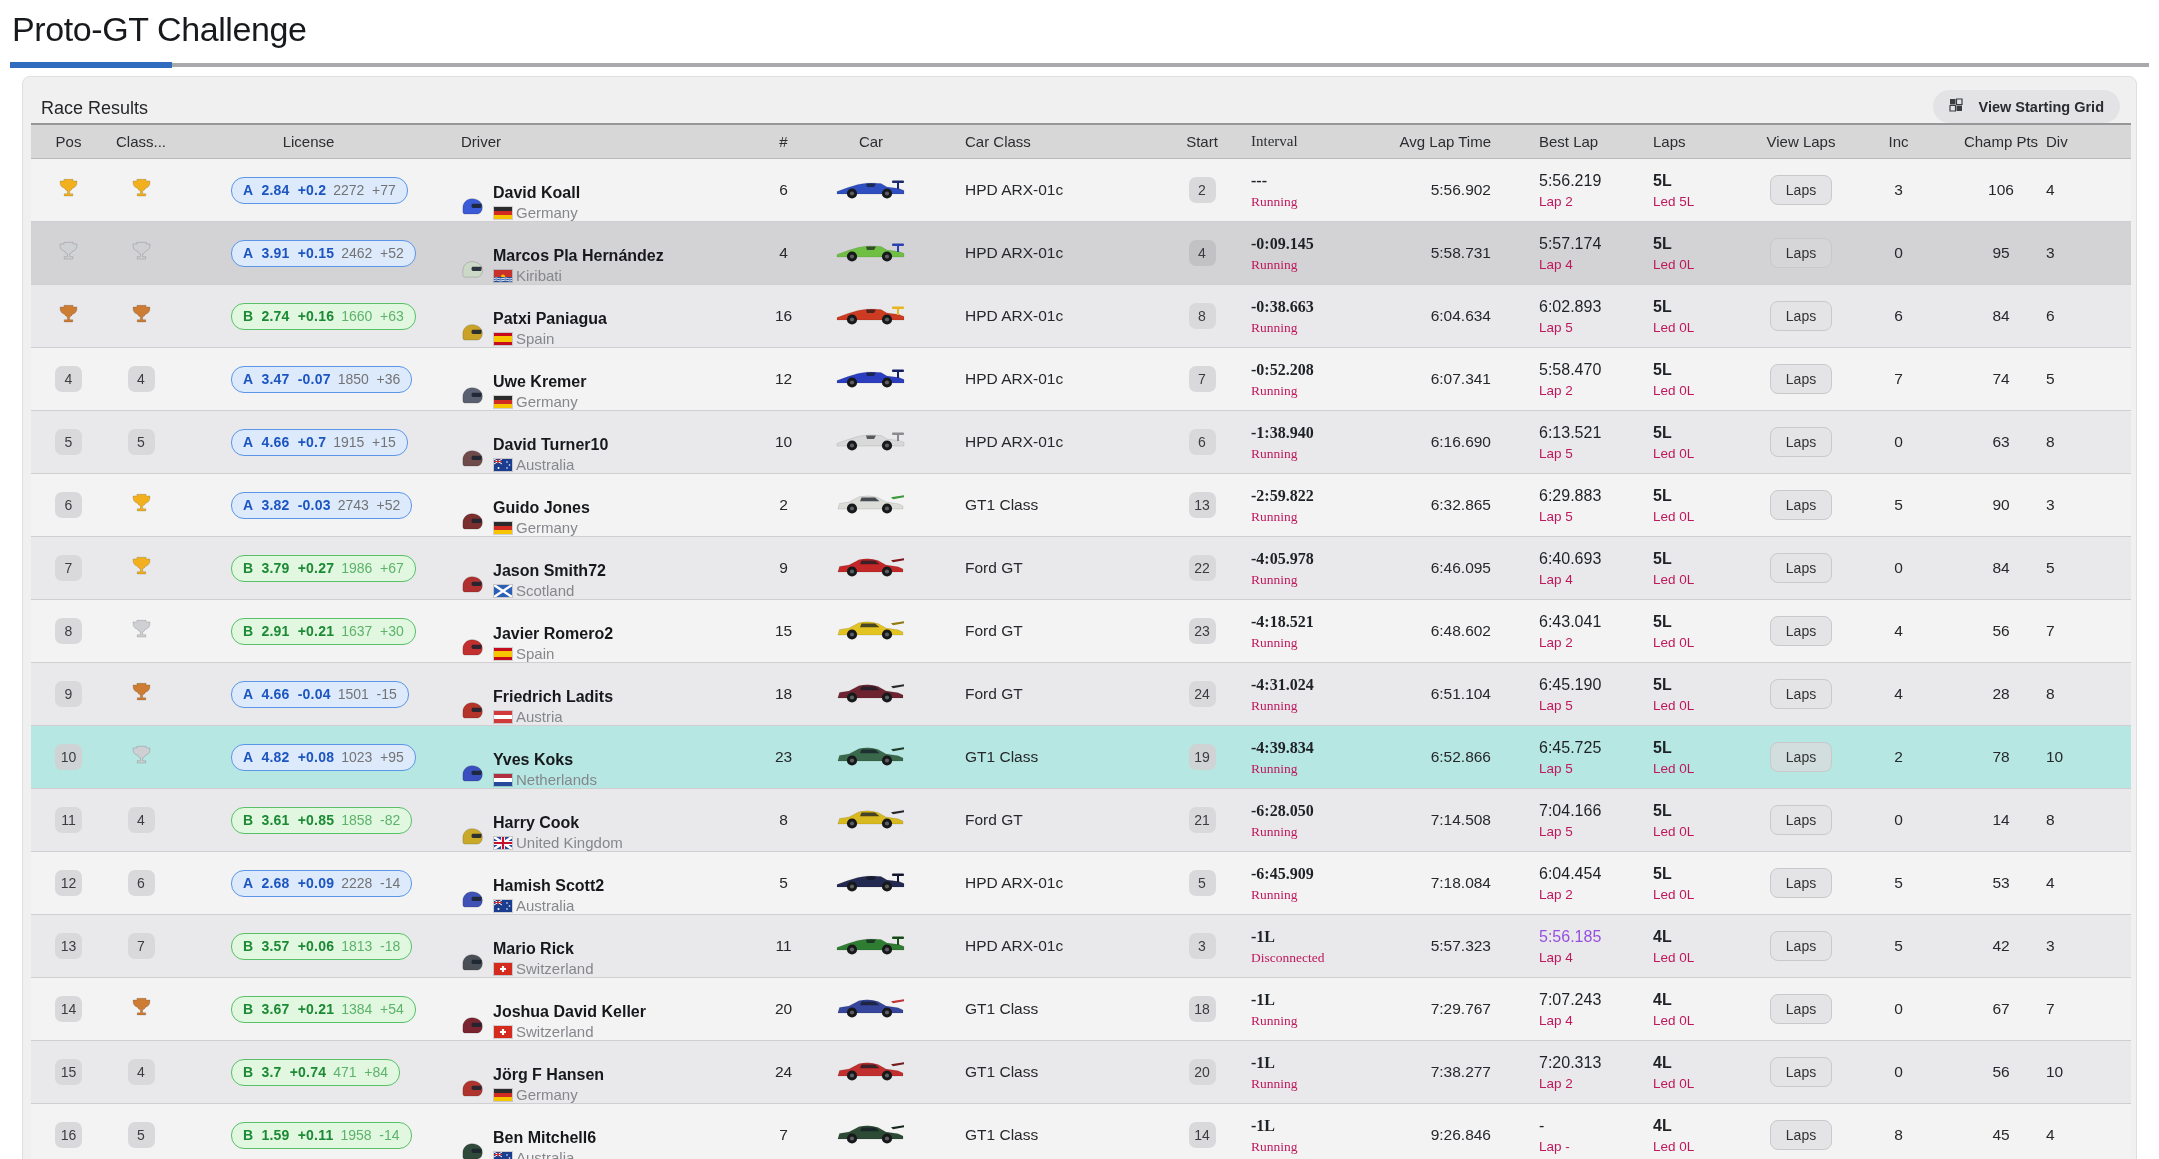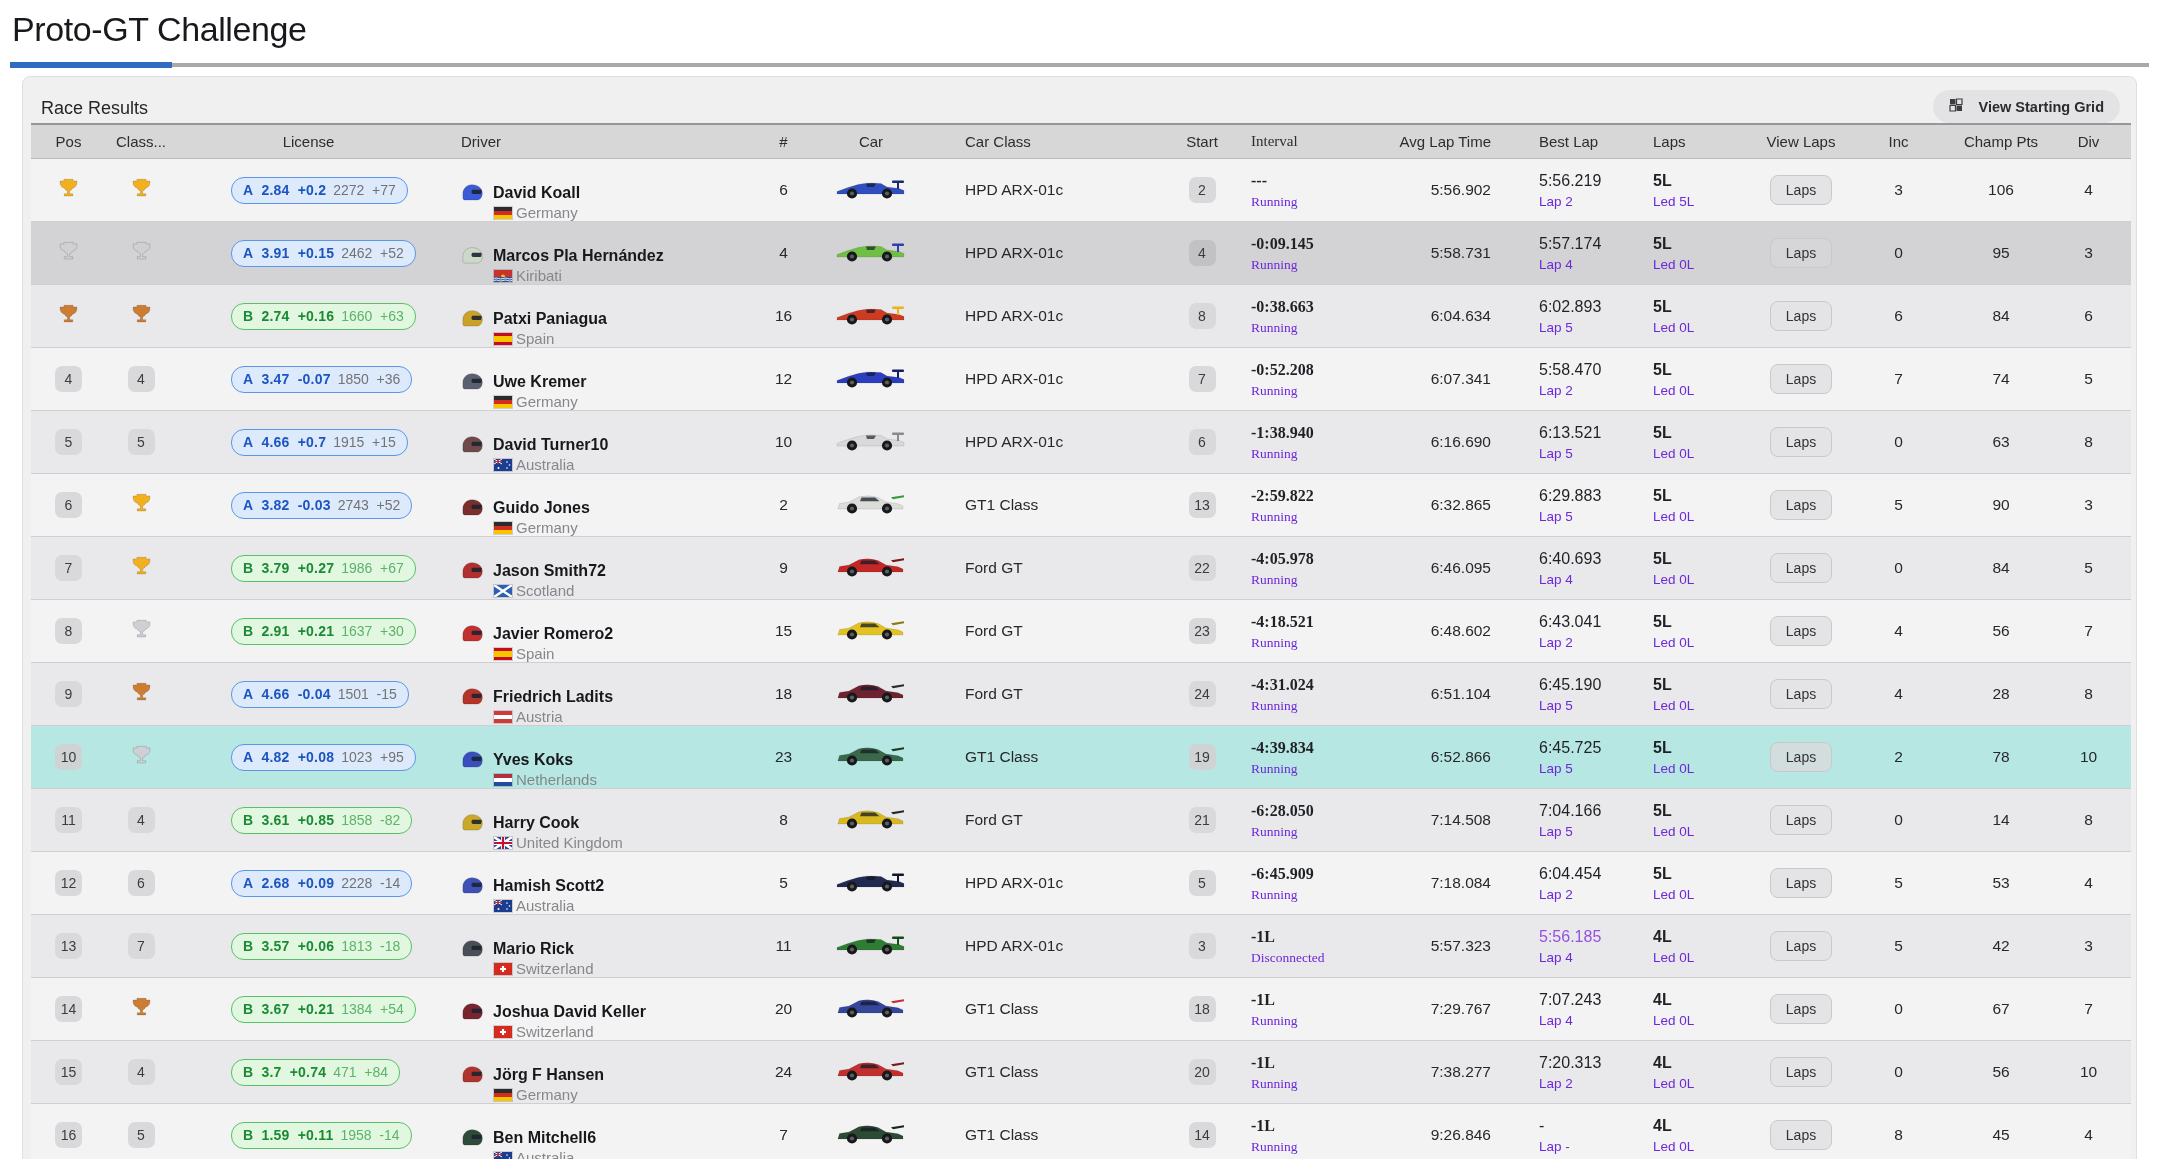--- a/index.html
+++ b/index.html
@@ -33,43 +33,43 @@
 
   
   td.c-pos,td.c-class,td.c-num,td.c-car,td.c-start,td.c-viewlaps,td.c-inc,td.c-pts{text-align:center;}
   td.c-license{padding-left:55px;}
   th.h-driver,td.c-driver{padding-left:20px;text-align:left;}
   th.h-carclass,td.c-carclass{padding-left:24px;text-align:left;}
   th.h-interval,td.c-interval{padding-left:8px;text-align:left;font-family:Liberation Serif, serif;}
   th.h-avg,td.c-avg{padding-right:15px;text-align:right;}
   th.h-best,td.c-best{padding-left:33px;text-align:left;}
   th.h-laps,td.c-laps{padding-left:12px;text-align:left;}
-  th.h-div,td.c-div{padding-right:0;text-align:center;}
+  th.h-div,td.c-div{padding-right:0;text-align:left;}
 
   .badge{display:inline-block;min-width:17px;padding:5px 5px;border-radius:7px;background:#d9d9db;
          color:#3a3c3f;font-size:14px;text-align:center;line-height:16px;}
   tr.row-gray .badge{background:#c2c2c5;}
   tr.row-teal .badge{background:#cfd3d4;}
 
   .lic{display:inline-flex;align-items:center;gap:7px;height:25px;padding:0 11px;border-radius:13px;
        border:1.5px solid;font-size:14px;}
   .lic b{font-weight:700;letter-spacing:0.2px;}
   .lic.blue{background:#ddeafc;border-color:#5b96e8;}
   .lic.blue b{color:#1c55c0;} .lic.blue .lt{color:#737373;}
   .lic.green{background:#e1f7e0;border-color:#58c167;}
   .lic.green b{color:#1c8a34;} .lic.green .lt{color:#5cb36a;}
 
-  .drv{display:flex;align-items:flex-start;gap:9px;margin-top:24px;}
+  .drv{display:flex;align-items:flex-end;gap:9px;margin-top:24px;}
   .drv-name{font-size:16px;font-weight:700;color:#16181b;line-height:19px;}
   .drv-sub{display:flex;align-items:center;gap:3px;font-size:15px;color:#85878a;line-height:17px;margin-top:2px;}
   .flag svg{display:block;border:0.5px solid rgba(0,0,0,0.15);}
 
   .two .v{font-size:16px;line-height:19px;color:#1e2125;}
   .two .vb{font-weight:700;}
-  .two .s{font-size:13.5px;line-height:17px;color:#6d28d9;margin-top:3px;}
+  .two .s{font-size:13.5px;line-height:17px;color:#be185d;margin-top:3px;}
   .purple{color:#9650e0 !important;}
 
   .laps-btn{background:#e4e4e6;border:1px solid #c9c9cc;border-radius:8px;padding:6px 15px;
             font-family:"Liberation Sans",sans-serif;font-size:14px;color:#333;cursor:pointer;}
   tr.row-gray .laps-btn{background:#d6d6d8;}
   tr.row-teal .laps-btn{background:#d2dedd;}
 
   .num-cell{font-size:15.5px;color:#26282b;}
 </style>
 </head>

